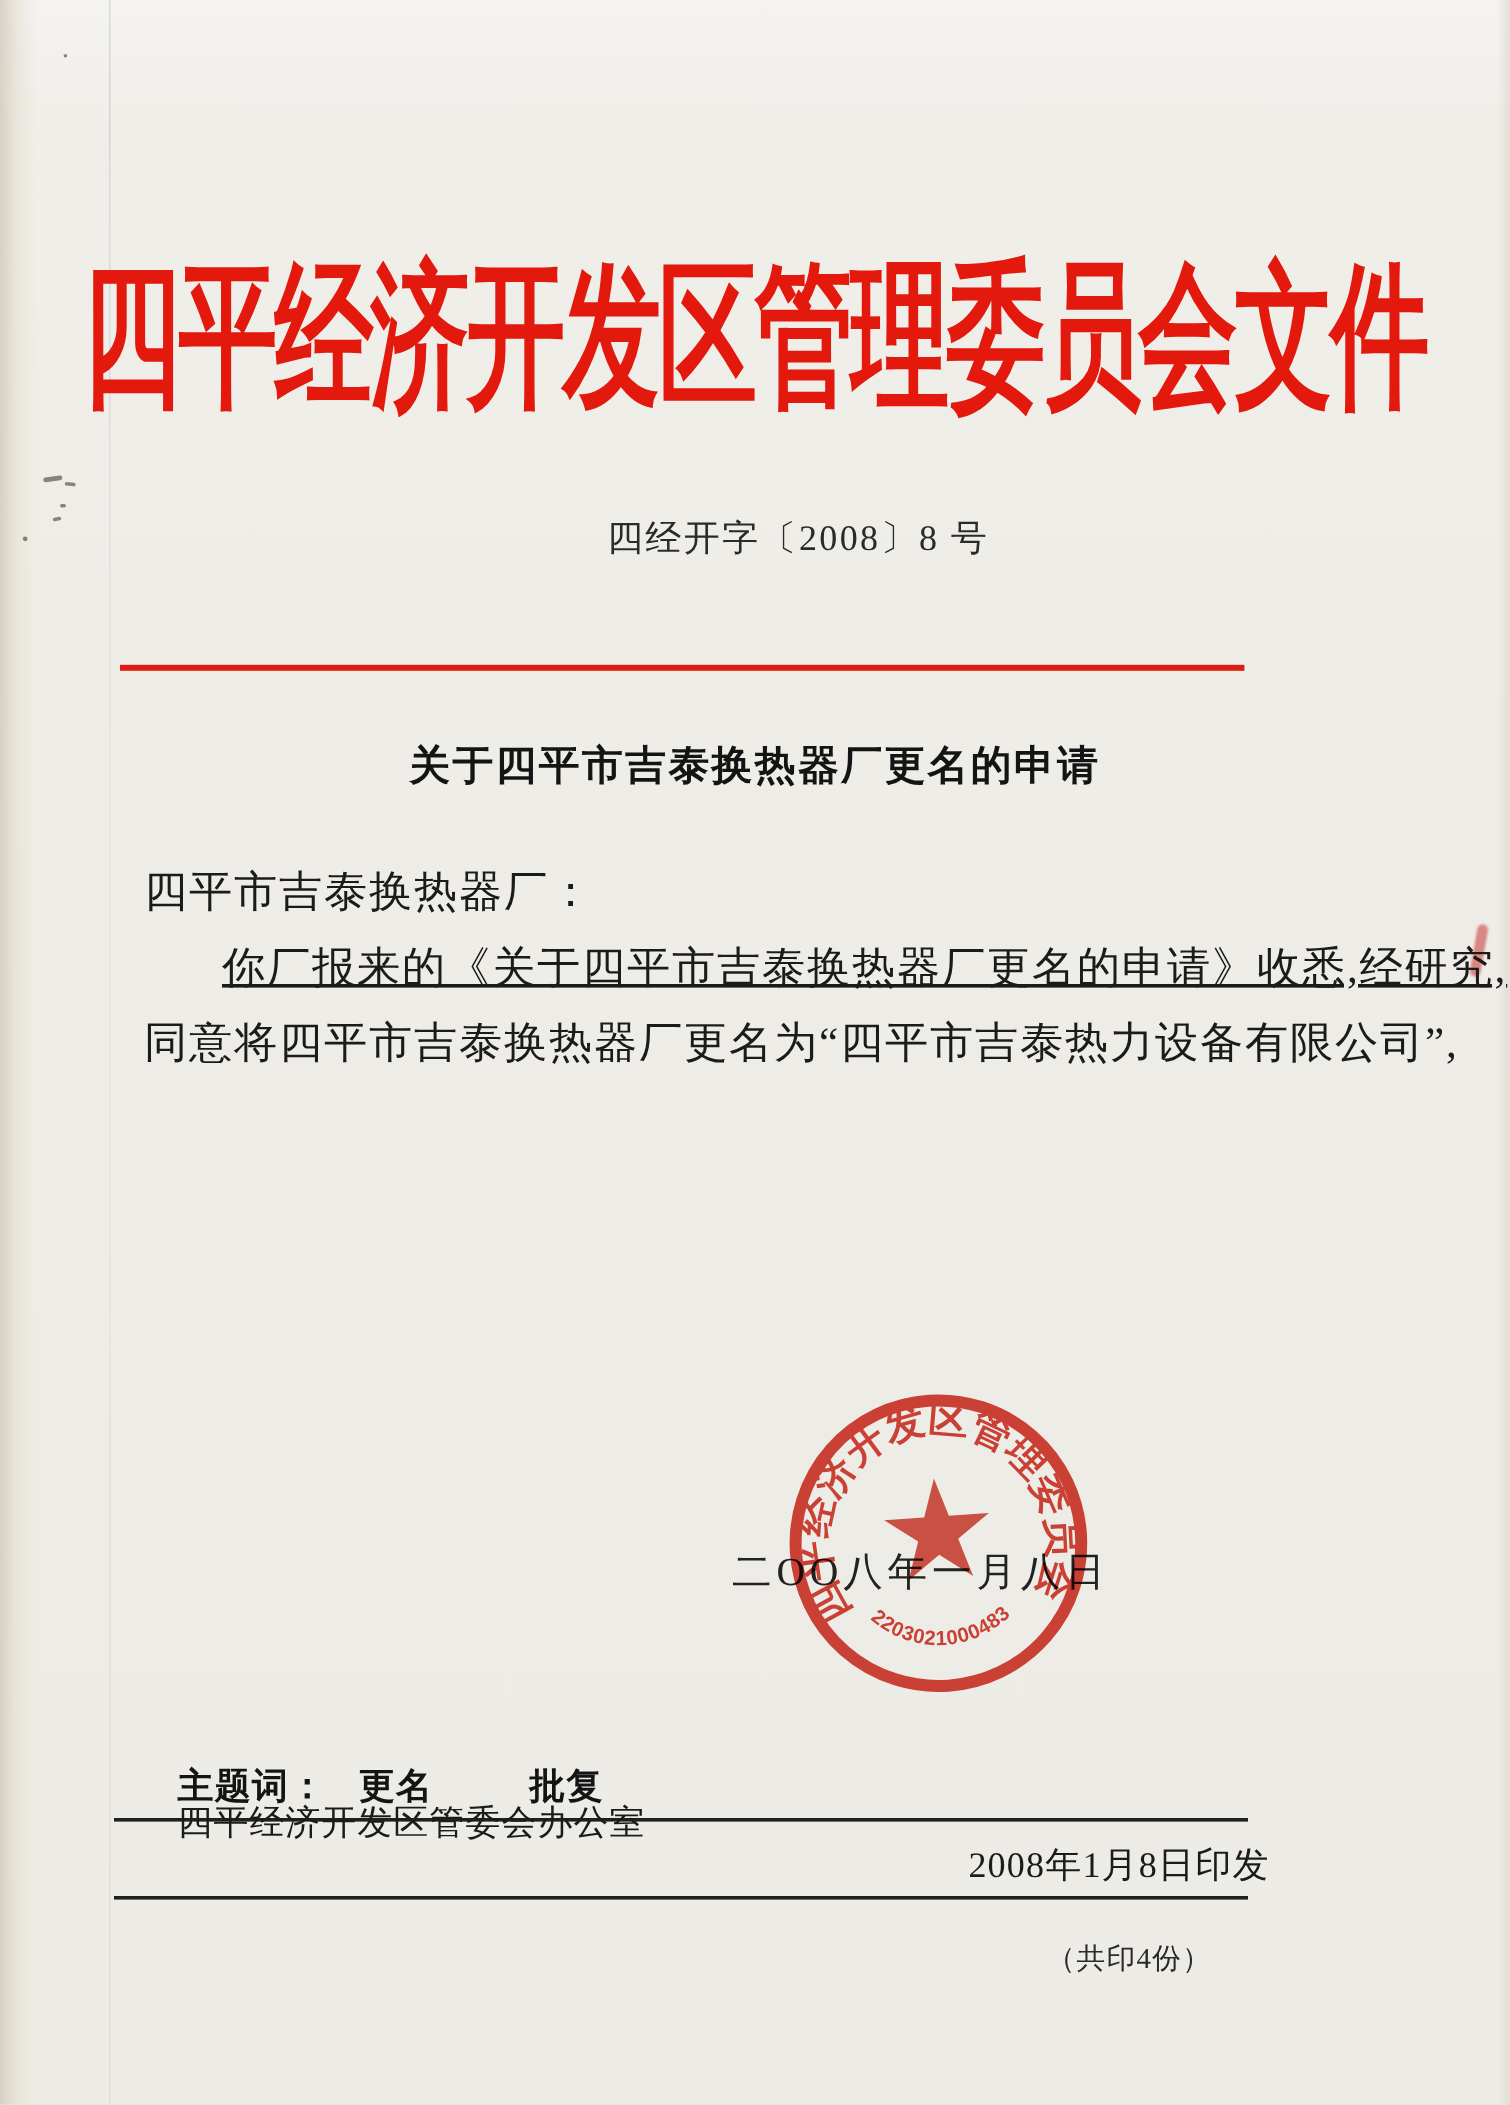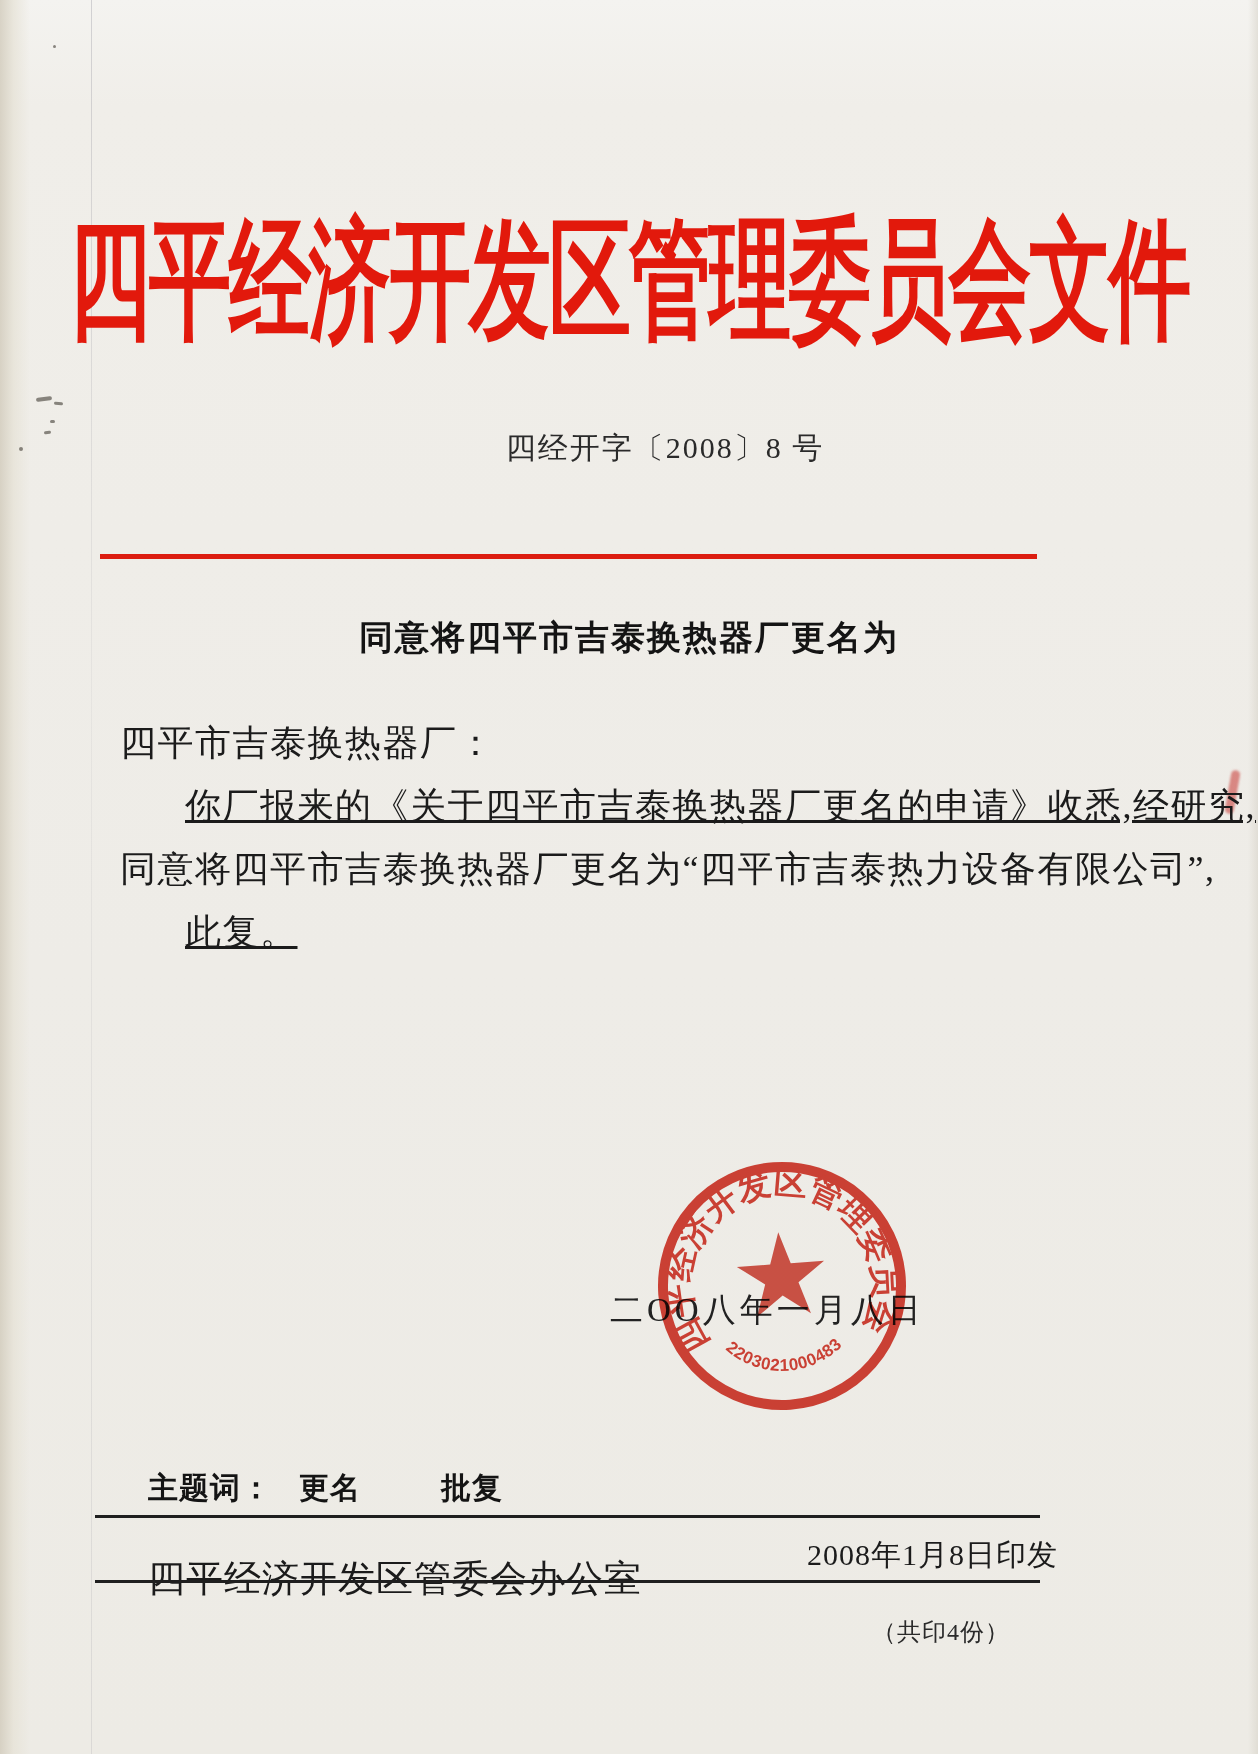--- a/index.html
+++ b/index.html
@@ -61,21 +61,21 @@
     position:absolute;top:1468px;left:148px;
     font-size:30px;font-weight:bold;letter-spacing:1px;
     font-family:"Liberation Sans",sans-serif;color:#141414;
     display:flex;align-items:baseline;
   }
   .topic-row .kw1{margin-left:27px;}
   .topic-row .kw2{margin-left:80px;}
   .black-rule{position:absolute;left:95px;width:945px;height:3px;background:#1f1f1f;}
   .rule-top{top:1515px;}
   .rule-bottom{top:1580px;}
-  .issuer{position:absolute;top:1554px;left:148px;font-size:37px;letter-spacing:1px;color:#1b1b1b;line-height:50px;text-align:right;}
+  .issuer{position:absolute;top:1494px;left:148px;font-size:29px;letter-spacing:1px;color:#1b1b1b;line-height:50px;text-align:right;}
   .print-date{position:absolute;top:1530px;left:807px;font-size:30px;letter-spacing:1px;color:#1b1b1b;line-height:50px;}
   .copies-note{position:absolute;top:1616px;left:872px;font-size:24px;letter-spacing:1px;color:#2a2a2a;}
 </style>
 </head>
 <body>
 
 <div class="page">
 
   <div class="edge-left"></div>
   <div class="edge-right"></div>
@@ -87,27 +87,26 @@
   <div class="speck" style="left:19px;top:447px;width:4px;height:4px;"></div>
   <div class="speck" style="left:53px;top:45px;width:3px;height:3px;"></div>
   <div class="red-smudge"></div>
 
   <div class="red-header">四平经济开发区管理委员会文件</div>
 
   <div class="doc-number">四经开字〔2008〕8 号</div>
 
   <div class="red-rule"></div>
 
-  <div class="subject-title">同意将四平市吉泰换热器厂更名为</div>
+  <div class="subject-title">关于四平市吉泰换热器厂更名的申请</div>
 
   <div class="body-text">
     <div class="line">四平市吉泰换热器厂：</div>
     <div class="line indent">你厂报来的《关于四平市吉泰换热器厂更名的申请》收悉,经研究,</div>
     <div class="line">同意将四平市吉泰换热器厂更名为“四平市吉泰热力设备有限公司”,</div>
-    <div class="line indent">此复。</div>
   </div>
 
   <div class="issue-date">二OO八年一月八日</div>
 
   <div class="seal">
     <svg width="260" height="260" viewBox="0 0 260 260">
       <defs>
         <path id="arcTop" d="M 77.2 205.4 A 92 92 0 1 1 182.8 205.4" fill="none"></path>
         <path id="arcNum" d="M 64.9 184.6 A 85 85 0 0 0 195.1 184.6" fill="none"></path>
       </defs>

